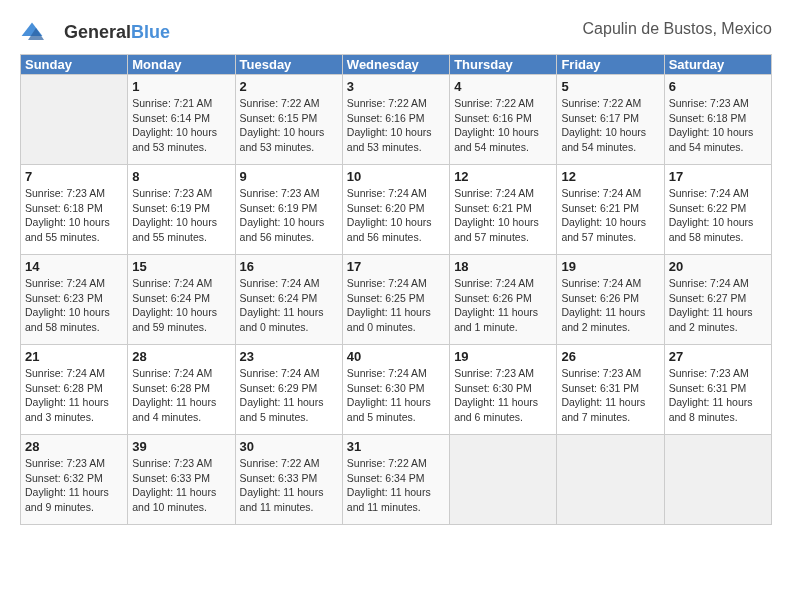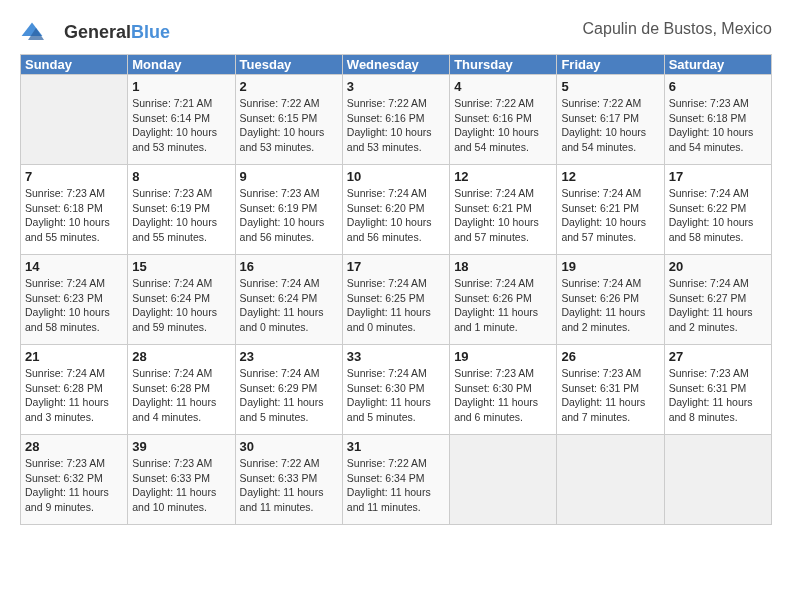--- a/index.html
+++ b/index.html
@@ -284,21 +284,21 @@
 and 4 minutes.</div>
         </td>
         <td>
           <div class="day-number">23</div>
           <div class="day-info" style="white-space: pre-line;">Sunrise: 7:24 AM
 Sunset: 6:29 PM
 Daylight: 11 hours
 and 5 minutes.</div>
         </td>
         <td>
-          <div class="day-number">33</div>
+          <div class="day-number">40</div>
           <div class="day-info" style="white-space: pre-line;">Sunrise: 7:24 AM
 Sunset: 6:30 PM
 Daylight: 11 hours
 and 5 minutes.</div>
         </td>
         <td>
           <div class="day-number">19</div>
           <div class="day-info" style="white-space: pre-line;">Sunrise: 7:23 AM
 Sunset: 6:30 PM
 Daylight: 11 hours

